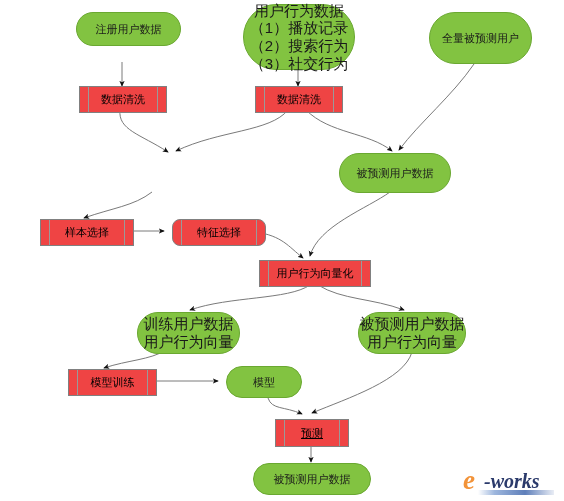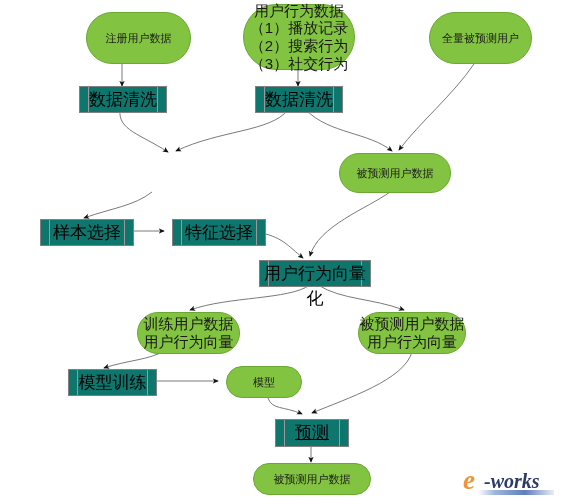--- a/index.html
+++ b/index.html
@@ -42,23 +42,23 @@
     border: 1px solid #6aa831;
     border-radius: 999px;
     font-size: 11px;
   }
   .term.multi {
     border-radius: 46px;
     font-size: 15px;
   }
   
   .proc {
-    background: #0f766e;
+    background: #ef4444;
     border: 1px solid #808080;
-    font-size: 17px;
+    font-size: 11px;
     position: absolute;
   }
   .proc .bar-l, .proc .bar-r {
     position: absolute;
     top: 0;
     bottom: 0;
     width: 0;
     border-left: 1px solid #9a9a9a;
   }
   .proc .bar-l { left: 8px; }
@@ -125,21 +125,21 @@
       <path d="M 311 444 L 311 462"></path>
     </g>
 
     <g class="logo-group">
       <text x="463" y="489" font-family="'Liberation Serif','DejaVu Serif',serif" font-size="27" font-style="italic" font-weight="bold" fill="#f29339">e</text>
       <text x="484" y="488" font-family="'Liberation Serif','DejaVu Serif',serif" font-size="20" font-style="italic" font-weight="bold" fill="#2b3a6b">-works</text>
       <rect x="478" y="490" width="76" height="5" fill="url(#logobar)"></rect>
     </g>
   </svg>
 
-  <div class="node term" style="left:86px; top:12px; width:105px; height:52px;">
+  <div class="node term" style="left:76px; top:12px; width:105px; height:34px;">
     <span>注册用户数据</span>
   </div>
 
   <div class="node term multi" style="left:243px; top:4px; width:112px; height:66px;">
     <span>用户行为数据
 （1）播放记录
 （2）搜索行为
 （3）社交行为</span>
   </div>
 
@@ -163,21 +163,21 @@
   <div class="node term" style="left:339px; top:153px; width:112px; height:40px;">
     <span>被预测用户数据</span>
   </div>
 
   <div class="proc" style="left:40px; top:219px; width:92px; height:25px;">
     <span class="bar-l"></span>
     <span class="bar-r"></span>
     <span class="proc-label" style="display:block; line-height:25px;">样本选择</span>
   </div>
 
-  <div class="proc" style="left:172px; top:219px; width:92px; height:25px;">
+  <div class="proc" style="left:172px; top:219px; width:92px; height:25px;border-radius:8px;">
     <span class="bar-l"></span>
     <span class="bar-r"></span>
     <span class="proc-label" style="display:block; line-height:25px;">特征选择</span>
   </div>
 
   <div class="proc" style="left:259px; top:260px; width:110px; height:25px;">
     <span class="bar-l"></span>
     <span class="bar-r"></span>
     <span class="proc-label" style="display:block; line-height:25px;">用户行为向量化</span>
   </div>

